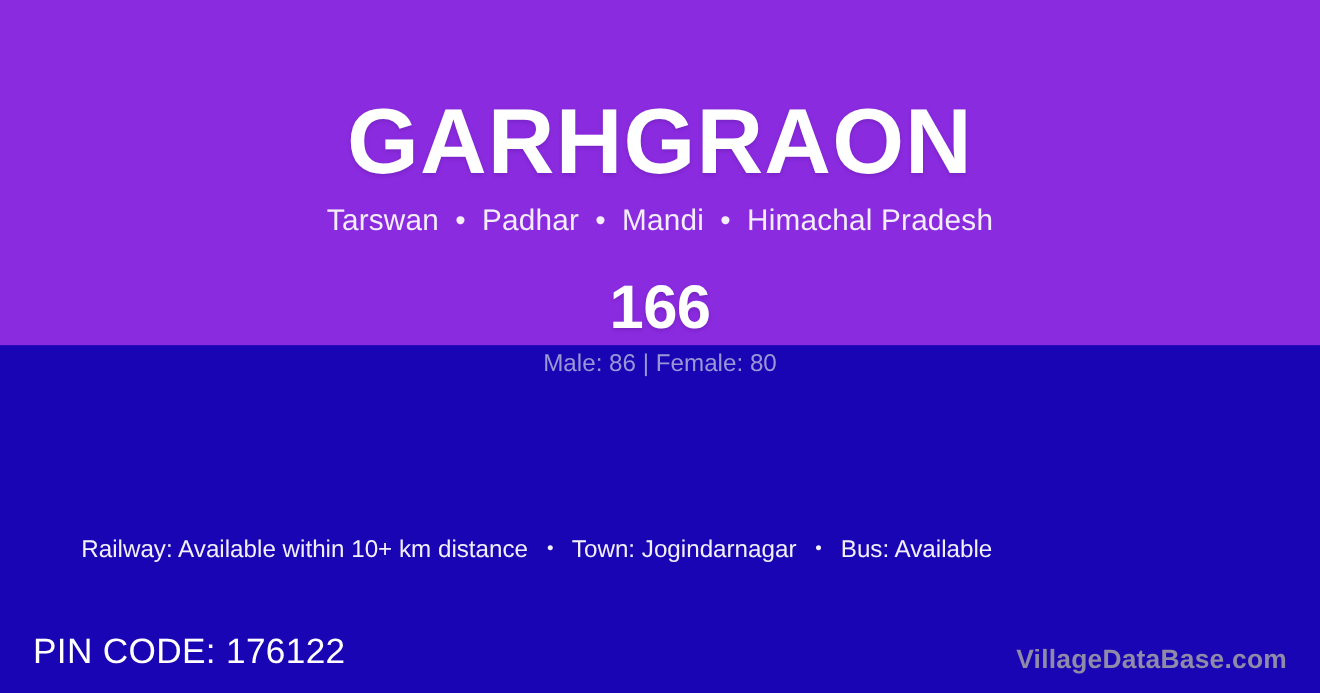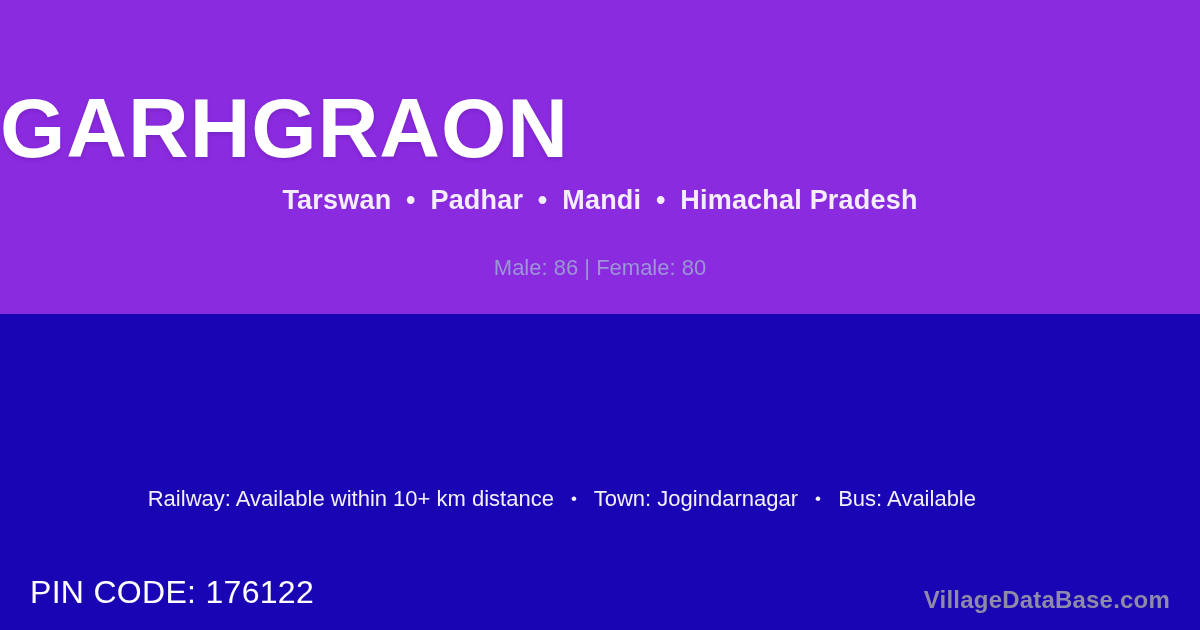--- a/index.html
+++ b/index.html
@@ -32,36 +32,37 @@
     width: 1200px;
     height: 316px;
     background: #1A05B5;
   }
 
   
   .village-title {
     position: absolute;
     top: 82px; left: 0;
     width: 1200px;
+    text-align: center;
     font-size: 84px;
     font-weight: 700;
     letter-spacing: 1px;
     color: #FFFFFF;
     line-height: 92px;
     text-shadow: 0 2px 4px rgba(40, 0, 80, 0.18);
   }
 
   
   .village-subtitle {
     position: absolute;
     top: 183px; left: 0;
     width: 1200px;
     text-align: center;
     font-size: 27px;
-    font-weight: 700;
+    font-weight: 400;
     color: #F3EDFC;
     line-height: 34px;
     letter-spacing: 0.2px;
   }
   .village-subtitle .sep {
     padding: 0 7px;
     color: #F3EDFC;
   }
 
   
@@ -96,21 +97,21 @@
     font-weight: 400;
     color: #9B96D4;
     line-height: 21px;
   }
 
   
   .amenities {
     position: absolute;
     top: 484px; left: 0;
     width: 976px;
-    text-align: right;
+    text-align: center;
     font-size: 22px;
     font-weight: 400;
     color: #F2F0FB;
     line-height: 30px;
   }
   .amenities .sep {
     padding: 0 11px;
     font-size: 17px;
     vertical-align: 2px;
     color: #F2F0FB;
@@ -152,20 +153,21 @@
   <span>Padhar</span>
   <span class="sep">•</span>
   <span>Mandi</span>
   <span class="sep">•</span>
   <span>Himachal Pradesh</span>
 </div>
 
 <div class="stats-row">
 
   <div class="stat-cell">
+    <div class="stat-value">166</div>
     <div class="stat-sub">Male: 86 | Female: 80</div>
   </div>
 
 
 
 </div>
 
 <div class="amenities">
   <span>Railway: Available within 10+ km distance</span>
   <span class="sep">•</span>

